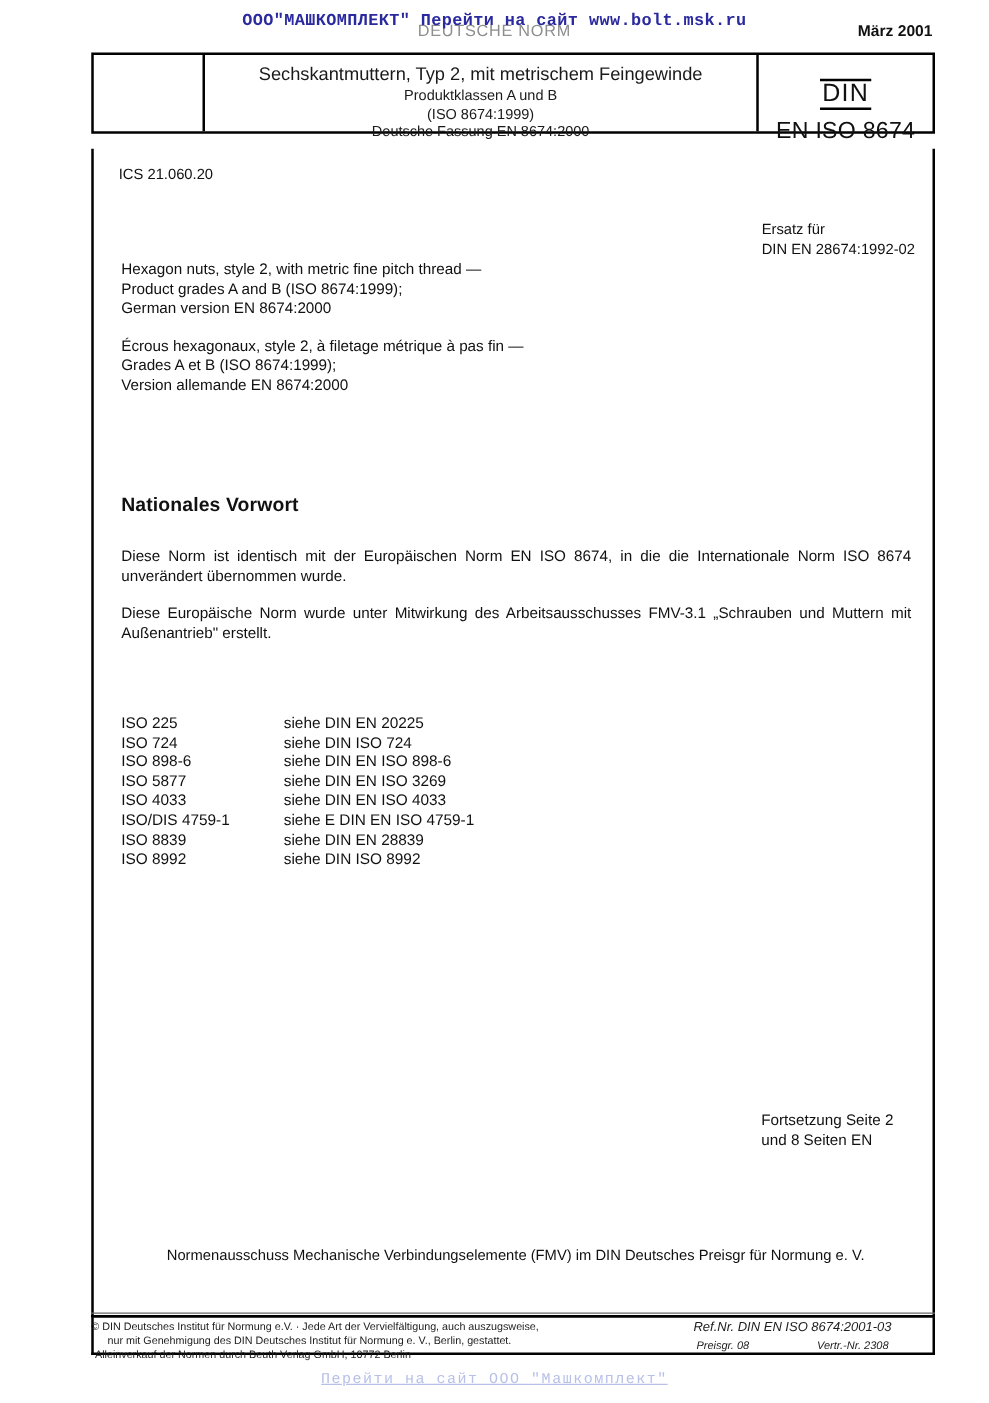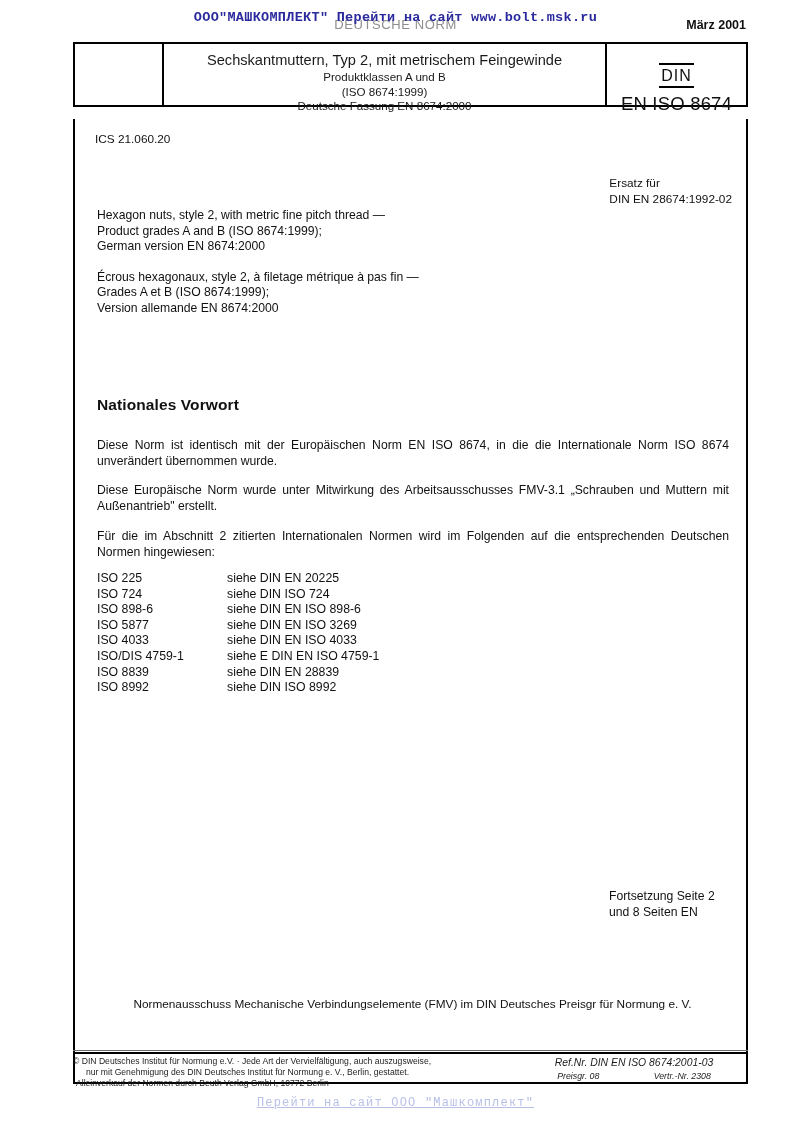--- a/index.html
+++ b/index.html
@@ -98,21 +98,21 @@
   .hdr-right {
     width: 139px;
     box-sizing: border-box;
     text-align: center;
     display: flex;
     flex-direction: column;
     align-items: center;
     justify-content: center;
   }
   .din-mark {
-    font-size: 16px;
+    font-size: 20px;
     font-weight: normal;
     letter-spacing: 1px;
     border-top: 2px solid #000;
     border-bottom: 2px solid #000;
     line-height: 21px;
     padding: 0 2px;
     margin-bottom: 6px;
     margin-top: 28px;
   }
   .din-number {
@@ -323,21 +323,20 @@
       <div class="gap"></div>
       <div>Écrous hexagonaux, style 2, à filetage métrique à pas fin —</div>
       <div>Grades A et B (ISO 8674:1999);</div>
       <div>Version allemande EN 8674:2000</div>
     </div>
 
     <div class="vorwort-heading">Nationales Vorwort</div>
 
     <div class="para p1">Diese Norm ist identisch mit der Europäischen Norm EN ISO 8674, in die die Internationale Norm ISO 8674 unverändert übernommen wurde.</div>
     <div class="para p2">Diese Europäische Norm wurde unter Mitwirkung des Arbeitsausschusses FMV-3.1 „Schrauben und Muttern mit Außenantrieb" erstellt.</div>
-    <div class="para p3">Für die im Abschnitt 2 zitierten Internationalen Normen wird im Folgenden auf die entsprechenden Deutschen Normen hingewiesen:</div>
 
     <table class="iso-list">
       <tbody>
         <tr>
           <td class="c1">ISO 225</td>
           <td class="c2">siehe DIN EN 20225</td>
         </tr>
         <tr>
           <td class="c1">ISO 724</td>
           <td class="c2">siehe DIN ISO 724</td>

